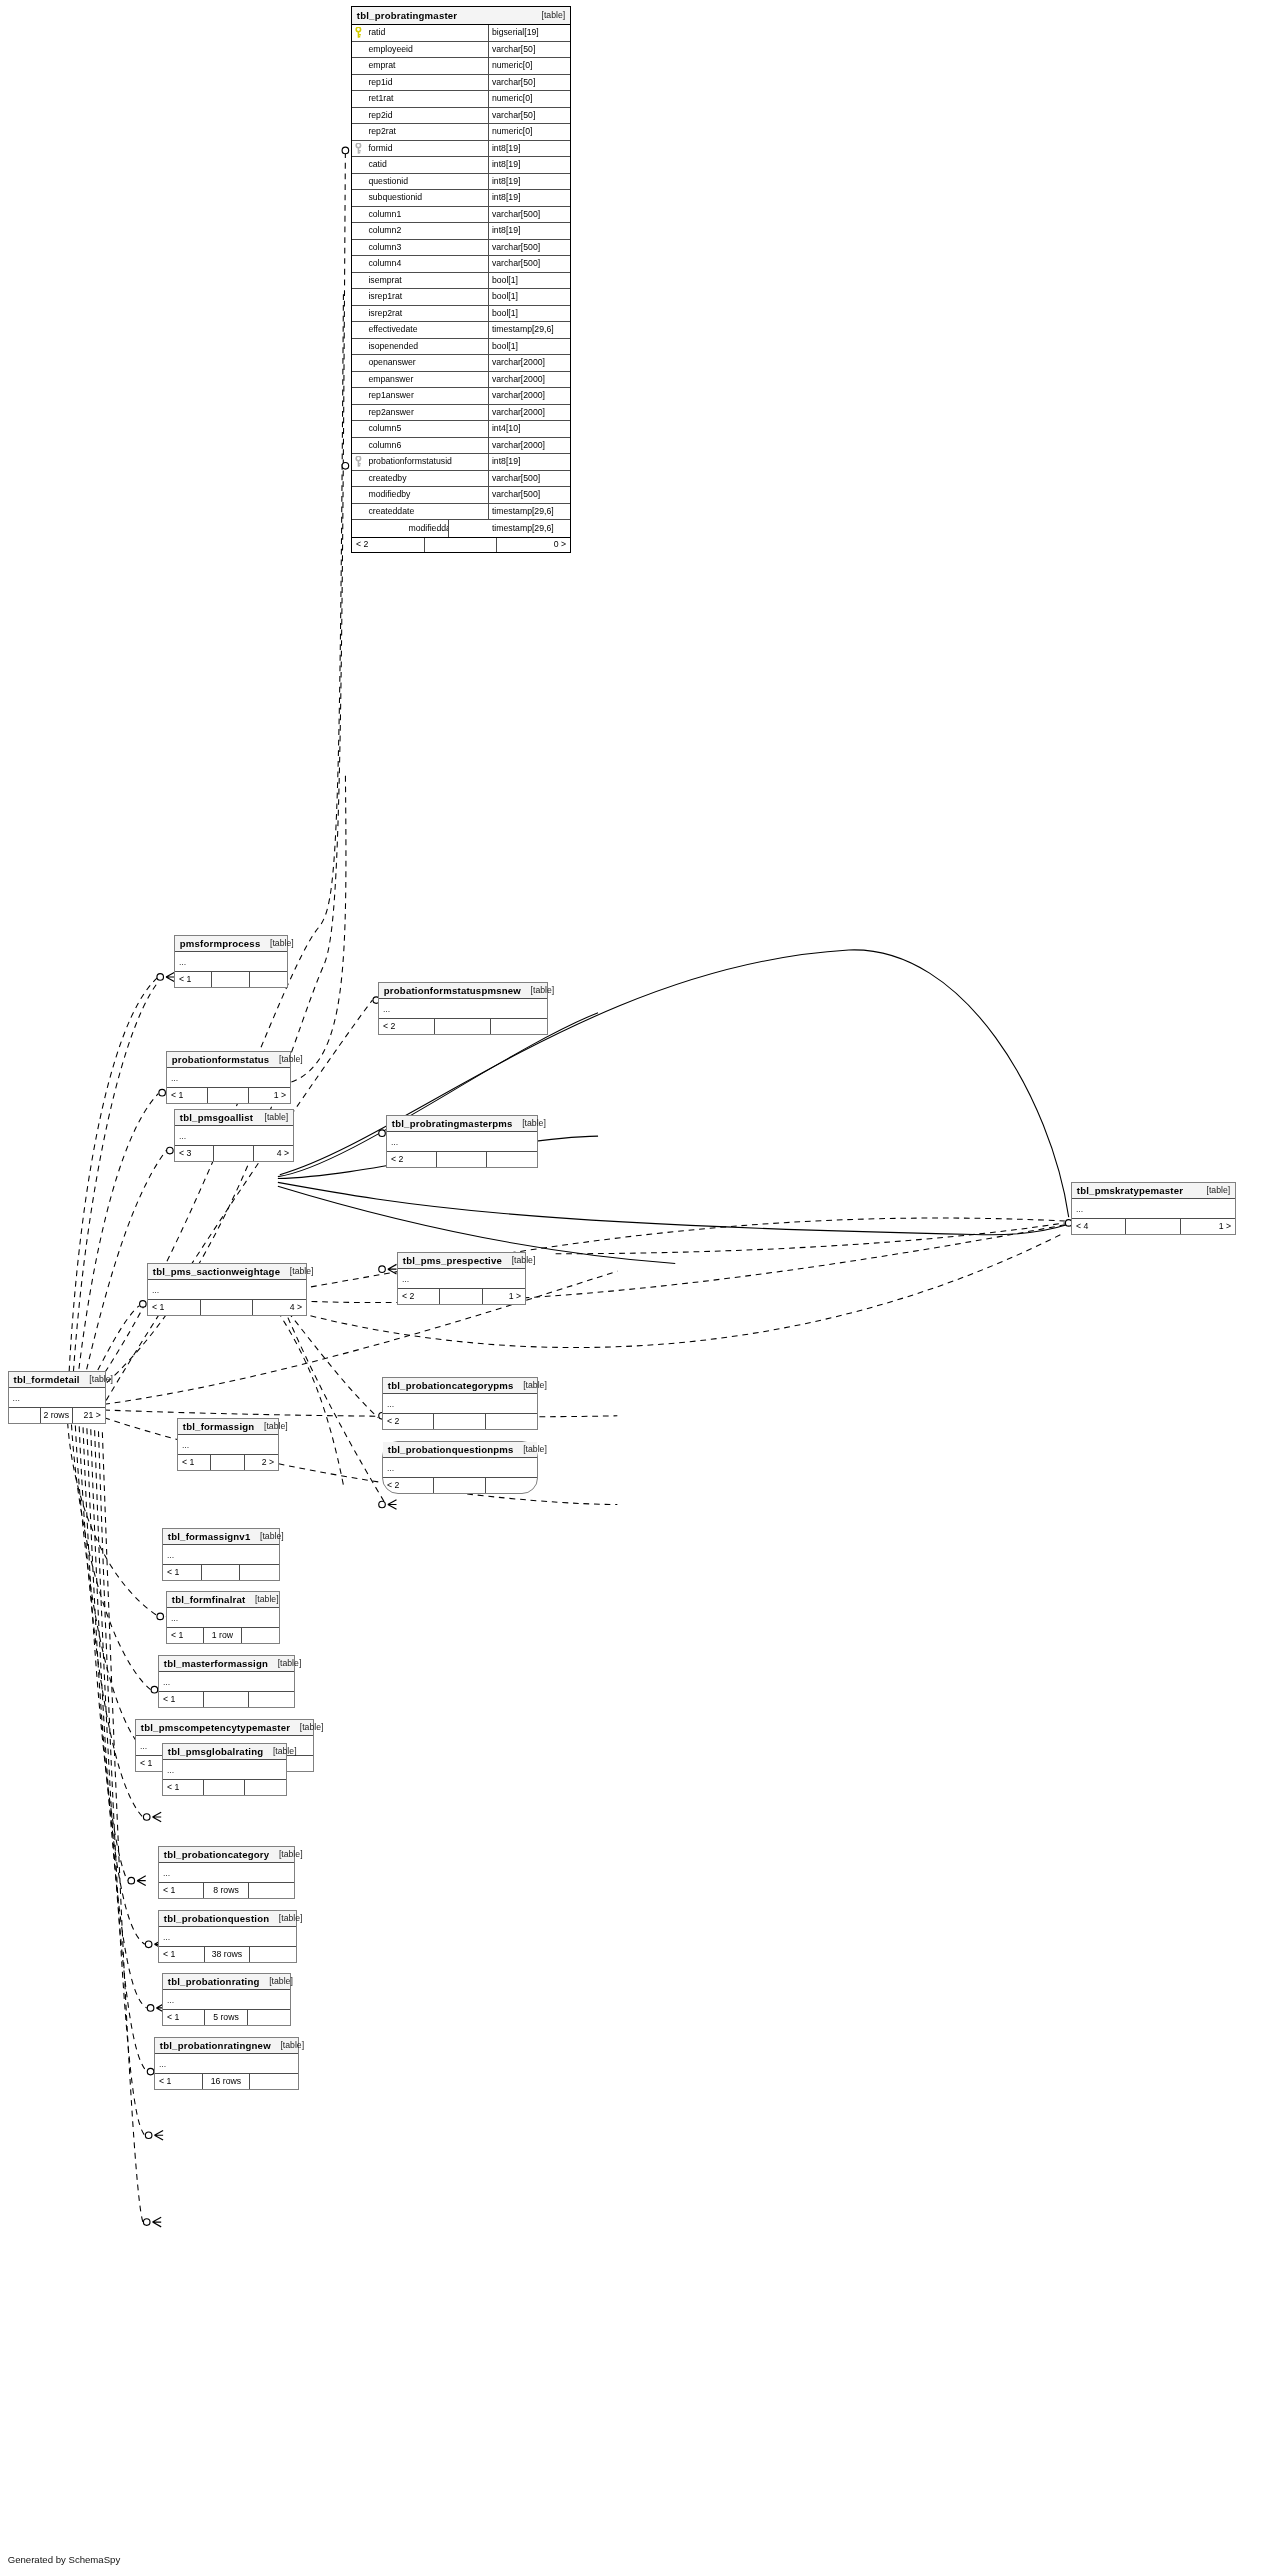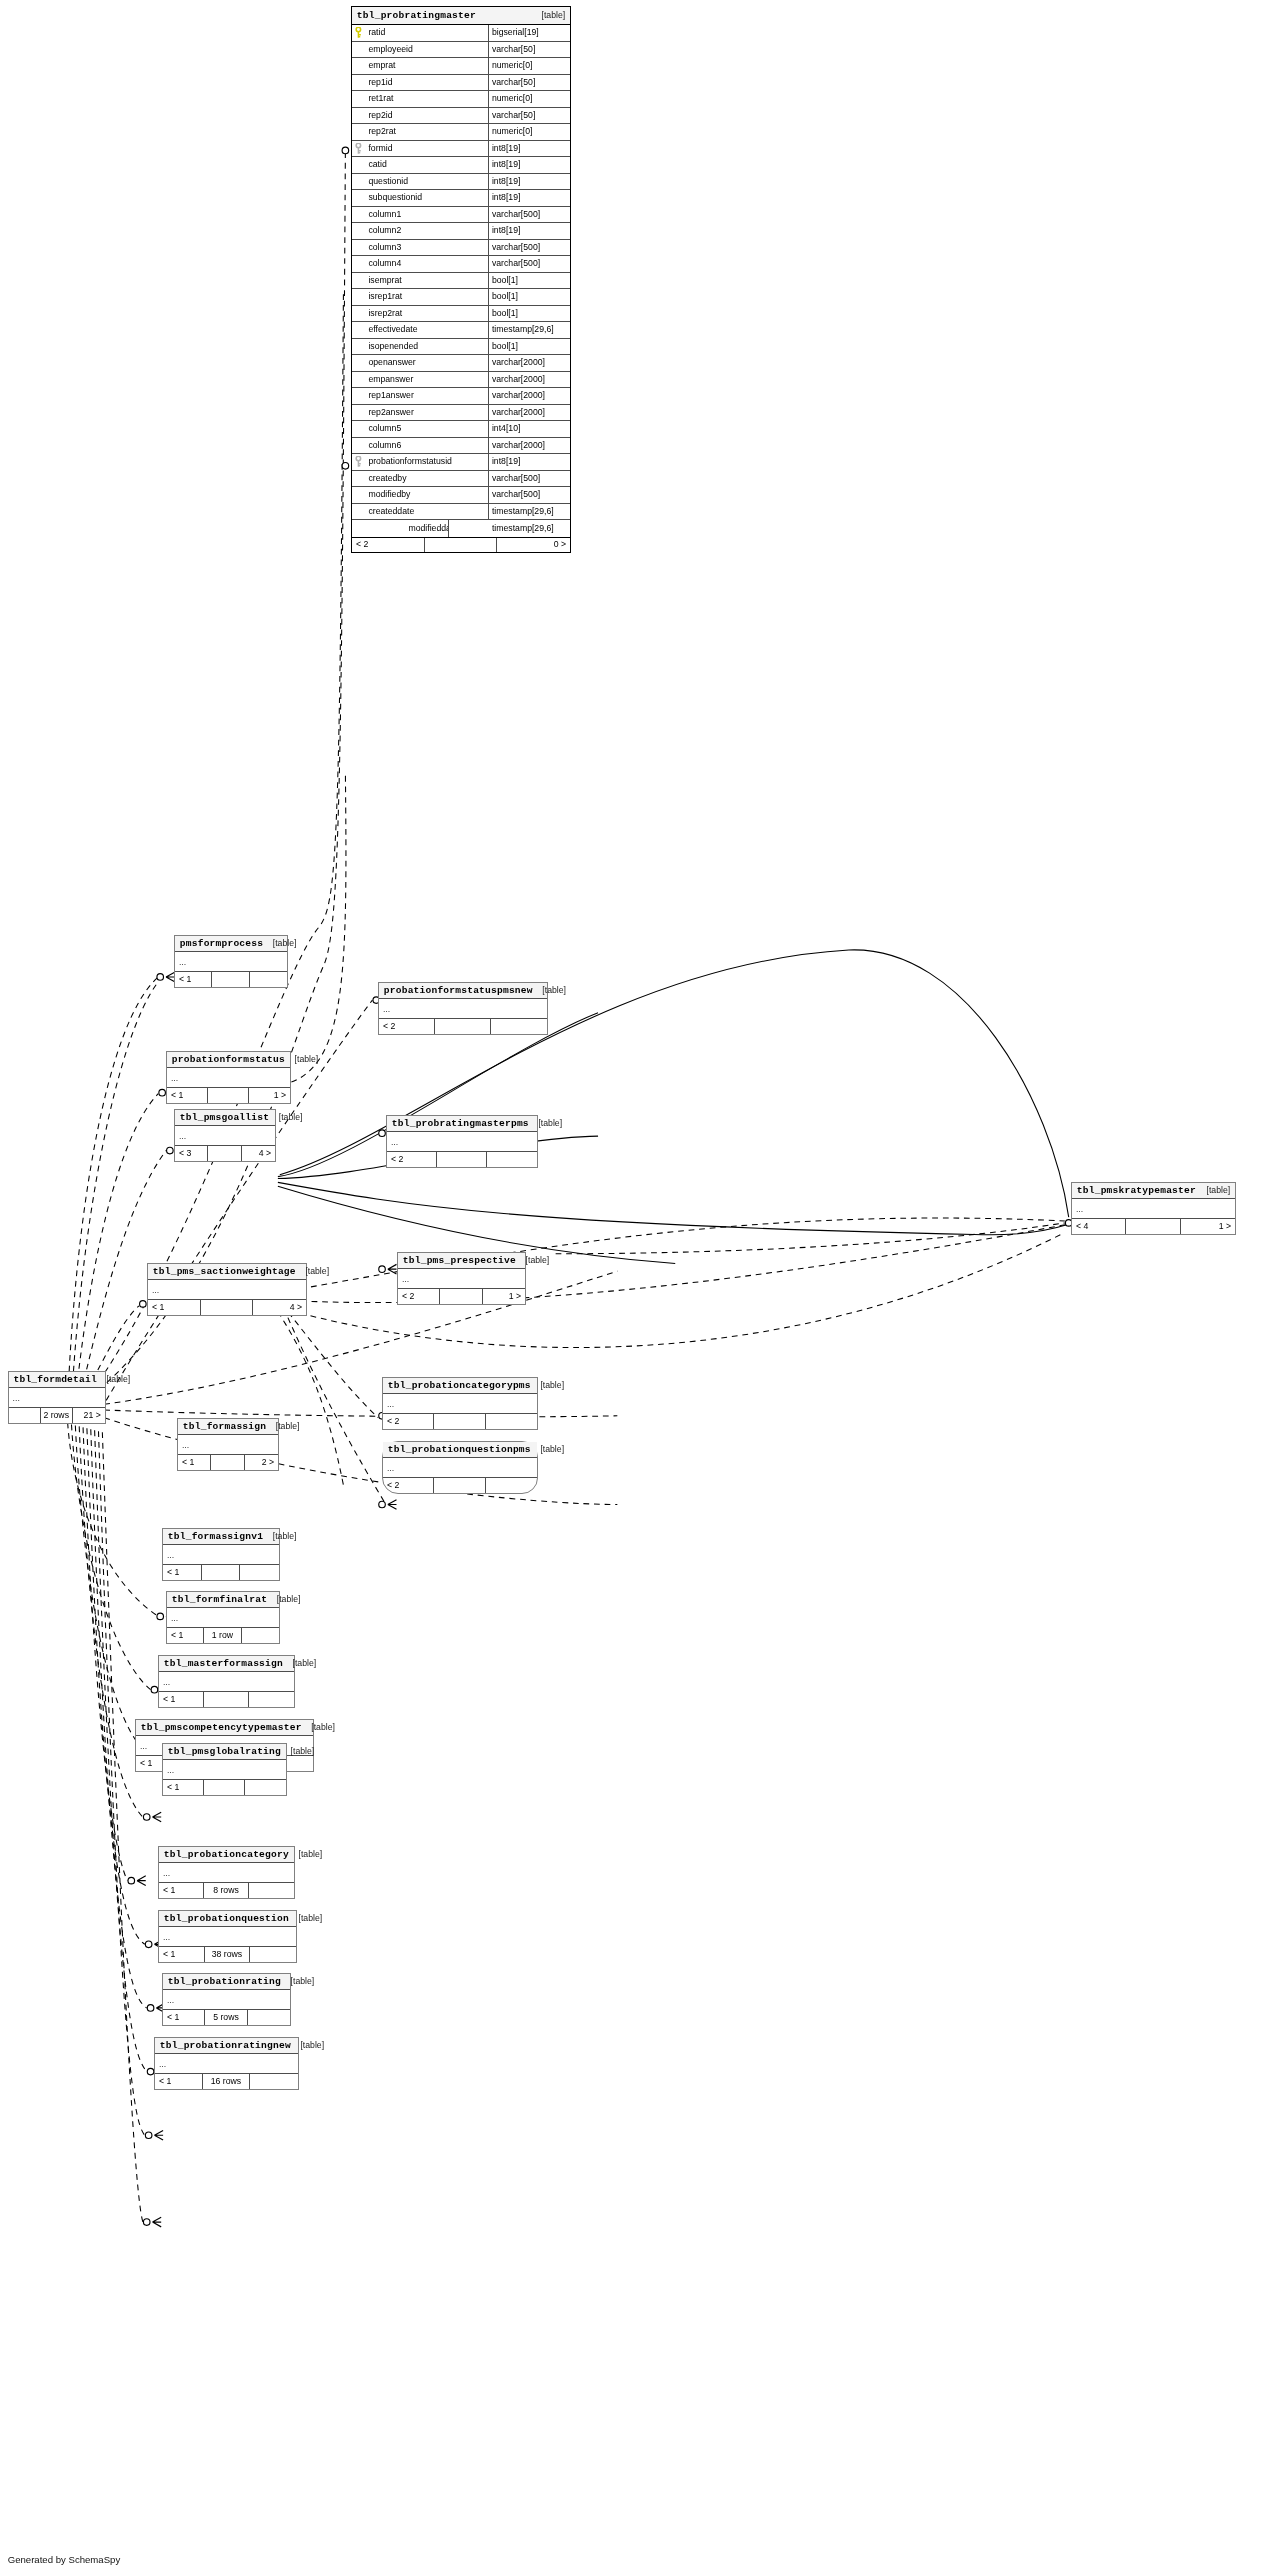--- a/index.html
+++ b/index.html
@@ -53,21 +53,20 @@
     white-space: nowrap;
   }
   .tbl.main .tbl-head {
     border-bottom: 1.9px solid #000000;
     height: 18.3px;
   }
   .tbl-name {
     font-weight: bold;
     font-size: 9.6px;
     letter-spacing: 0.2px;
-    font-family: Liberation Mono, monospace;
   }
   .tbl-kind {
     font-size: 8.7px;
     color: #222222;
     padding-left: 9.6px;
   }
   .tbl-body {
     box-sizing: border-box;
     border-bottom: 1px solid #4d4d4d;
   }
@@ -460,21 +459,21 @@
         </div>
         <div class="tbl-body">
           <div class="tbl-ellipsis">...</div>
         </div>
         <div class="tbl-foot">
           <span class="foot-cell foot-left">&lt; 2</span>
           <span class="foot-cell foot-center"></span>
           <span class="foot-cell foot-right"></span>
         </div>
       </div>
-      <div class="tbl" style="left: 174px; top: 1109px; width: 102px;">
+      <div class="tbl" style="left: 174px; top: 1109px; width: 120px;">
         <div class="tbl-head">
           <span class="tbl-name">tbl_pmsgoallist</span>
           <span class="tbl-kind">[table]</span>
         </div>
         <div class="tbl-body">
           <div class="tbl-ellipsis">...</div>
         </div>
         <div class="tbl-foot">
           <span class="foot-cell foot-left">&lt; 3</span>
           <span class="foot-cell foot-center"></span>

